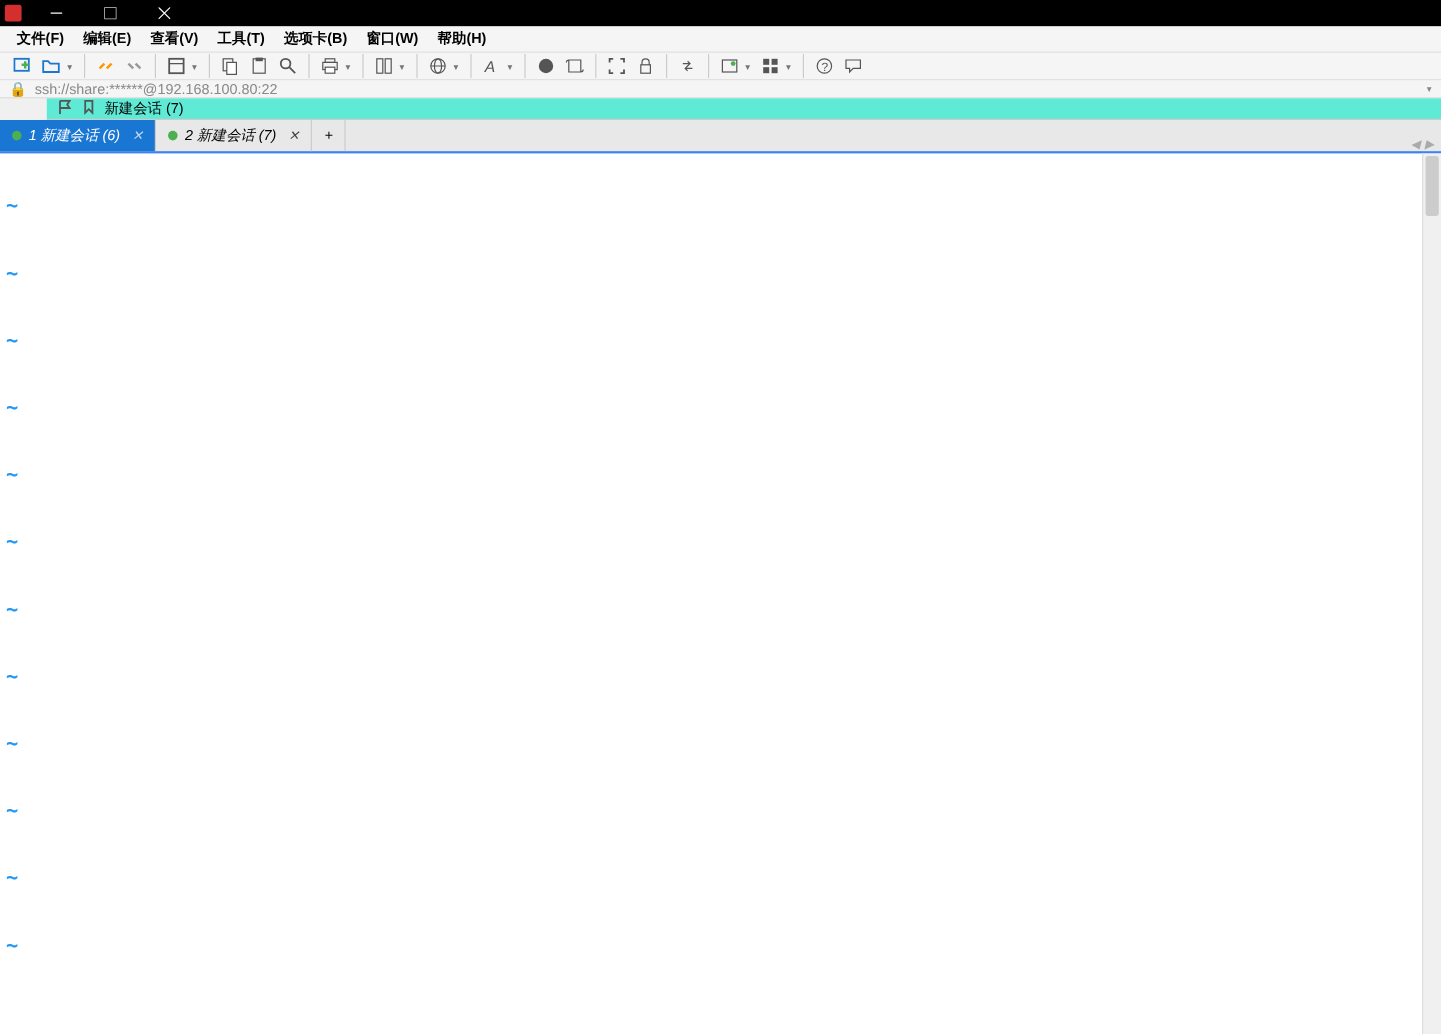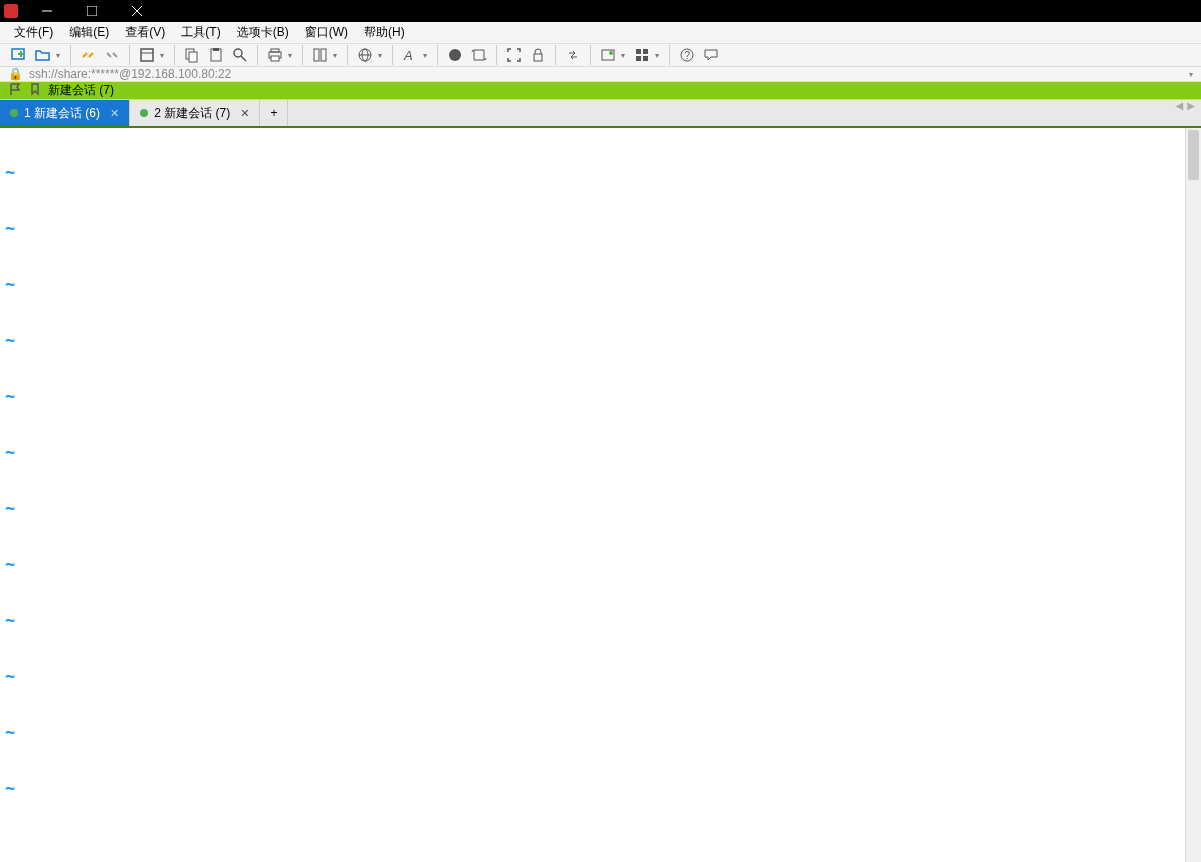--- a/index.html
+++ b/index.html
@@ -3,31 +3,31 @@
 <meta charset="utf-8">
 <style>
 * { margin: 0; padding: 0; box-sizing: border-box; }
 body { font-family: "Microsoft YaHei", Arial, sans-serif; font-size: 12px; background: #f0f0f0; width: 1201px; height: 862px; overflow: hidden; display: flex; flex-direction: column; }
 .titlebar { background: #000; color: #fff; height: 22px; display: flex; align-items: center; padding: 0 4px; }
 .titlebar .icon { width: 14px; height: 14px; background: #d32f2f; border-radius: 2px; margin-right: 6px; display: inline-block; }
 .titlebar .title { flex: 1; }
 .titlebar .winbtn { width: 45px; height: 22px; display: flex; align-items: center; justify-content: center; color: #fff; }
 .titlebar .winbtn svg { width: 10px; height: 10px; }
 .menubar { background: #f5f5f5; height: 22px; display: flex; align-items: center; padding: 0 8px; border-bottom: 1px solid #ddd; }
-.menubar .menu-item { padding: 2px 6px; margin-right: 4px; }
+.menubar .menu-item { padding: 2px 6px; margin-right: 4px; font-weight: bold; }
 .toolbar { background: #f5f5f5; height: 34px; display: flex; align-items: center; padding: 0 8px; border-bottom: 1px solid #ddd; gap: 2px; }
 .toolbar .tbtn { width: 22px; height: 22px; display: flex; align-items: center; justify-content: center; color: #555; border-radius: 2px; }
 .toolbar .sep { width: 1px; height: 20px; background: #ccc; margin: 0 4px; }
 .toolbar .dd { width: 8px; font-size: 8px; color: #777; }
 .addressbar { background: #f5f5f5; height: 24px; display: flex; align-items: center; padding: 0 8px; border-bottom: 1px solid #ddd; color: #888; }
 .addressbar .lock { margin-right: 6px; }
 .addressbar .ddr { margin-left: auto; font-size: 8px; }
-.sessionbar { background: #84cc16; height: 26px; display: flex; align-items: center; padding: 0 8px; border-bottom: 1px solid #ccc; }
+.sessionbar { background: #5eead4; height: 26px; display: flex; align-items: center; padding: 0 8px; border-bottom: 1px solid #ccc; margin-left: 39px; }
 .sessionbar .sicon { margin-right: 6px; color: #555; }
-.tabbar { background: #e8e8e8; height: 28px; display: flex; align-items: flex-start; border-bottom: 2px solid #4d7c0f; position: relative; }
+.tabbar { background: #e8e8e8; height: 28px; display: flex; align-items: flex-end; border-bottom: 2px solid #3b82f6; position: relative; font-style: italic; }
 .tab { height: 26px; display: flex; align-items: center; padding: 0 10px; border-right: 1px solid #ccc; gap: 6px; }
 .tab.active { background: #1976d2; color: #fff; }
 .tab .dot { width: 8px; height: 8px; border-radius: 50%; }
 .tab.active .dot { background: #4caf50; }
 .tab .dot.green { background: #4caf50; }
 .tab .close { font-size: 11px; opacity: 0.7; margin-left: 4px; }
 .tab.add { width: 28px; justify-content: center; }
 .tabnav { position: absolute; right: 6px; display: flex; gap: 4px; color: #aaa; font-size: 10px; }
 .terminal { flex: 1; background: #fff; font-family: "Consolas", monospace; font-size: 17px; line-height: 28px; padding: 2px 5px; white-space: pre; position: relative; overflow: hidden; }
 .terminal .line1 .lt { color: #d32f2f; }

